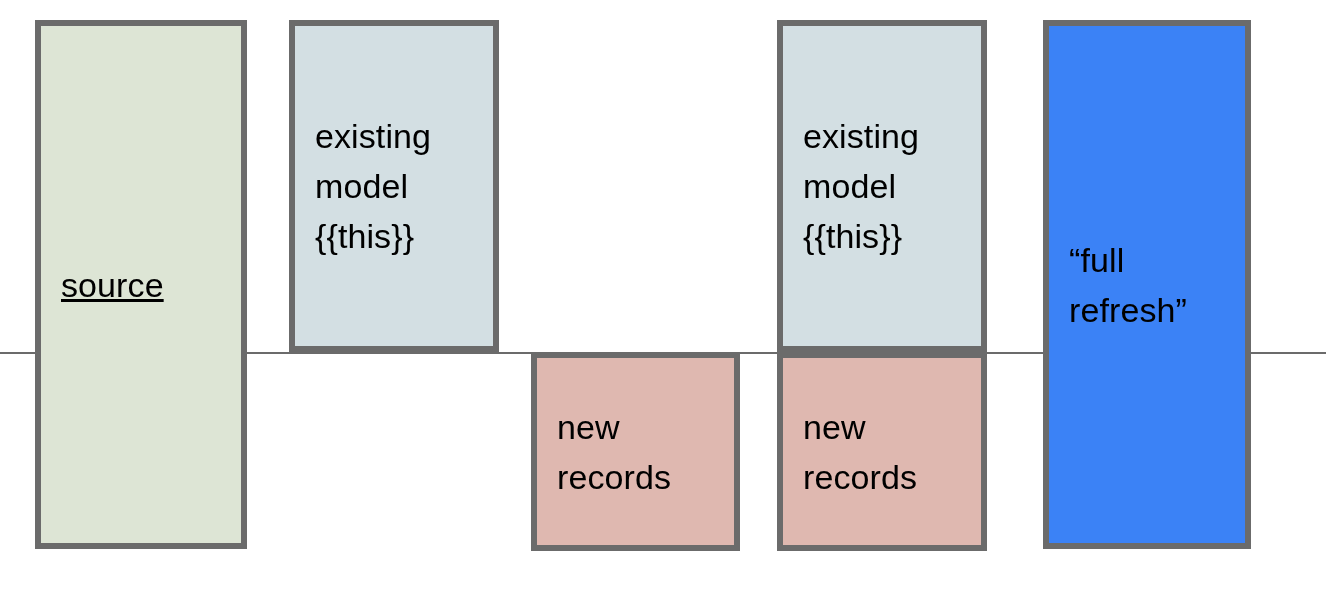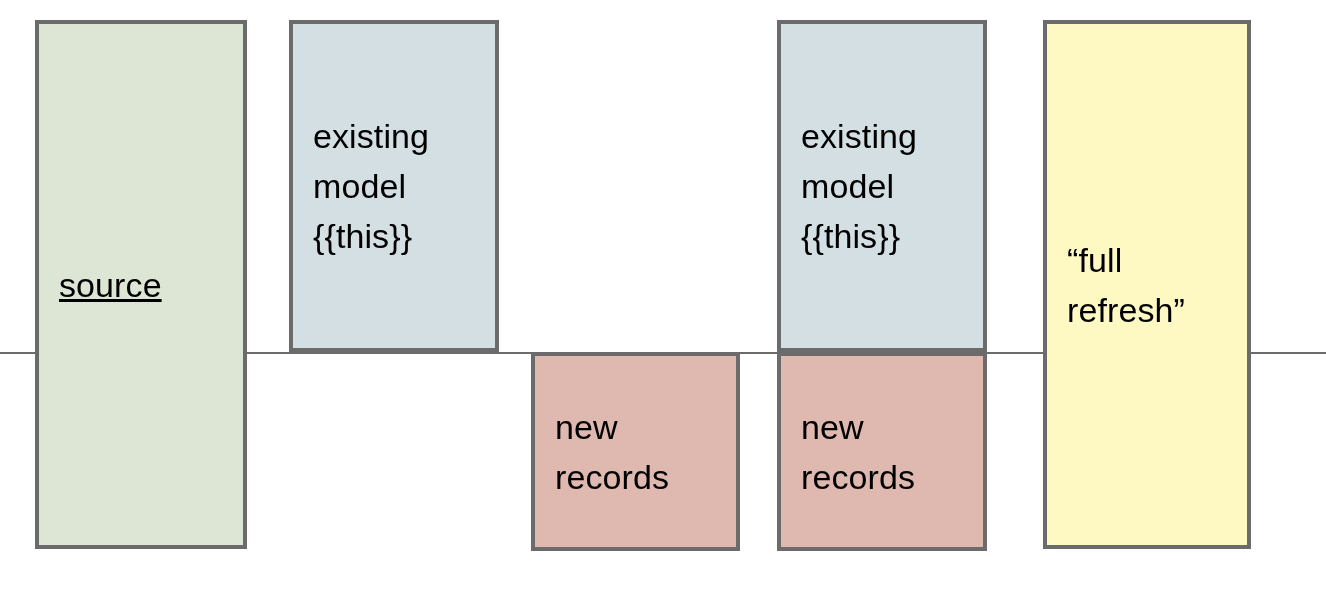--- a/index.html
+++ b/index.html
@@ -22,21 +22,21 @@
   .baseline {
     position: absolute;
     left: 0;
     width: 1326px;
     height: 0;
     border-top: 2px solid #6b6b6b;
   }
   .node {
     position: absolute;
     box-sizing: border-box;
-    border: 4px solid #0369a1;
+    border: 6px solid #0369a1;
     display: flex;
     flex-direction: column;
     justify-content: center;
     align-items: flex-start;
     padding: 12px 20px;
   }
   .node-label {
     font-size: 34px;
     line-height: 50px;
     color: #000000;
@@ -66,18 +66,18 @@
       </div>
       <div class="node" style="left: 777px; top: 20px; width: 210px; height: 332px; background: rgb(211, 223, 227); border-color: rgb(107, 107, 107);">
         <div class="node-label" style="color: rgb(0, 0, 0);">existing
 model
 {{this}}</div>
       </div>
       <div class="node" style="left: 777px; top: 352px; width: 210px; height: 199px; background: rgb(223, 184, 176); border-color: rgb(107, 107, 107);">
         <div class="node-label" style="color: rgb(0, 0, 0);">new
 records</div>
       </div>
-      <div class="node" style="left: 1043px; top: 20px; width: 208px; height: 529px; background: #fef9c3; border-color: rgb(107, 107, 107);">
+      <div class="node" style="left: 1043px; top: 20px; width: 208px; height: 529px; background: #3b82f6; border-color: rgb(107, 107, 107);">
         <div class="node-label" style="color: rgb(0, 0, 0);">“full
 refresh”</div>
       </div>
     </div>
 </div>
 
 </body></html>

